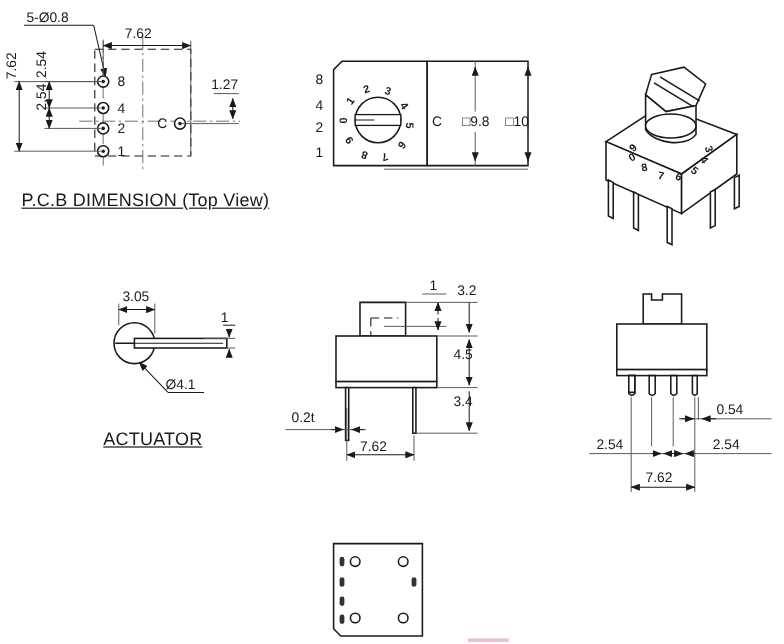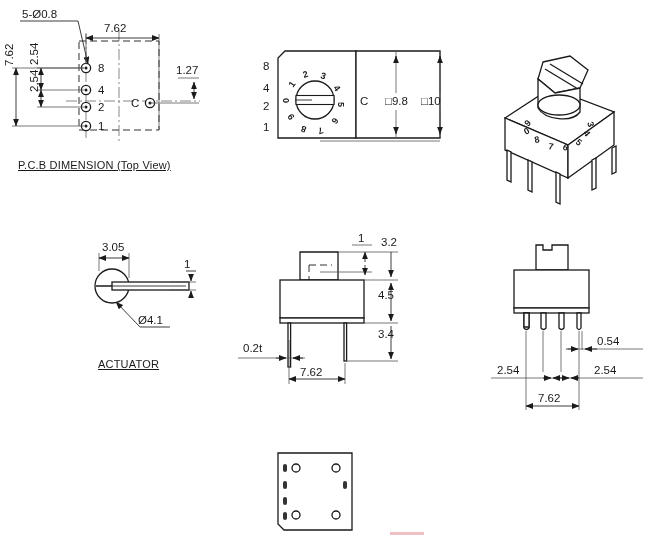--- a/index.html
+++ b/index.html
@@ -1,23 +1,23 @@
 <!DOCTYPE html>
 <html><head>
 <meta charset="utf-8">
 <style>
   html,body{margin:0;padding:0;background:#ffffff;}
   body{width:653px;height:537px;position:relative;overflow:hidden;
        font-family:"Liberation Sans",sans-serif;color:#1a1a1a;}
   .stage{position:absolute;left:0;top:0;width:653px;height:537px;}
   svg{display:block;}
-  .cap{position:absolute;font-size:11px;letter-spacing:0.2px;
+  .cap{position:absolute;font-size:15px;letter-spacing:0.2px;
        text-decoration:underline;white-space:nowrap;}
   #cap-pcb{left:18px;top:159px;}
-  #cap-act{left:98px;top:358px;}
+  #cap-act{left:86px;top:358px;}
 </style>
 </head>
 <body>
 
 <div class="stage">
 
 <svg width="653" height="537" viewBox="0 0 653 537">
   <defs>
     <marker id="ar" markerWidth="9" markerHeight="7" refX="8.5" refY="3.5" orient="auto" markerUnits="strokeWidth">
       <path d="M0,0 L9,3.5 L0,7 z" fill="#1a1a1a"></path>

